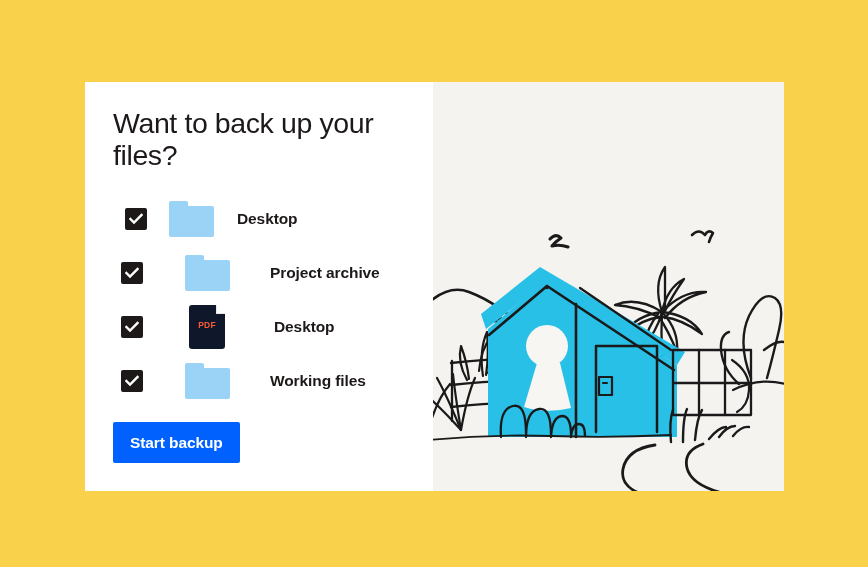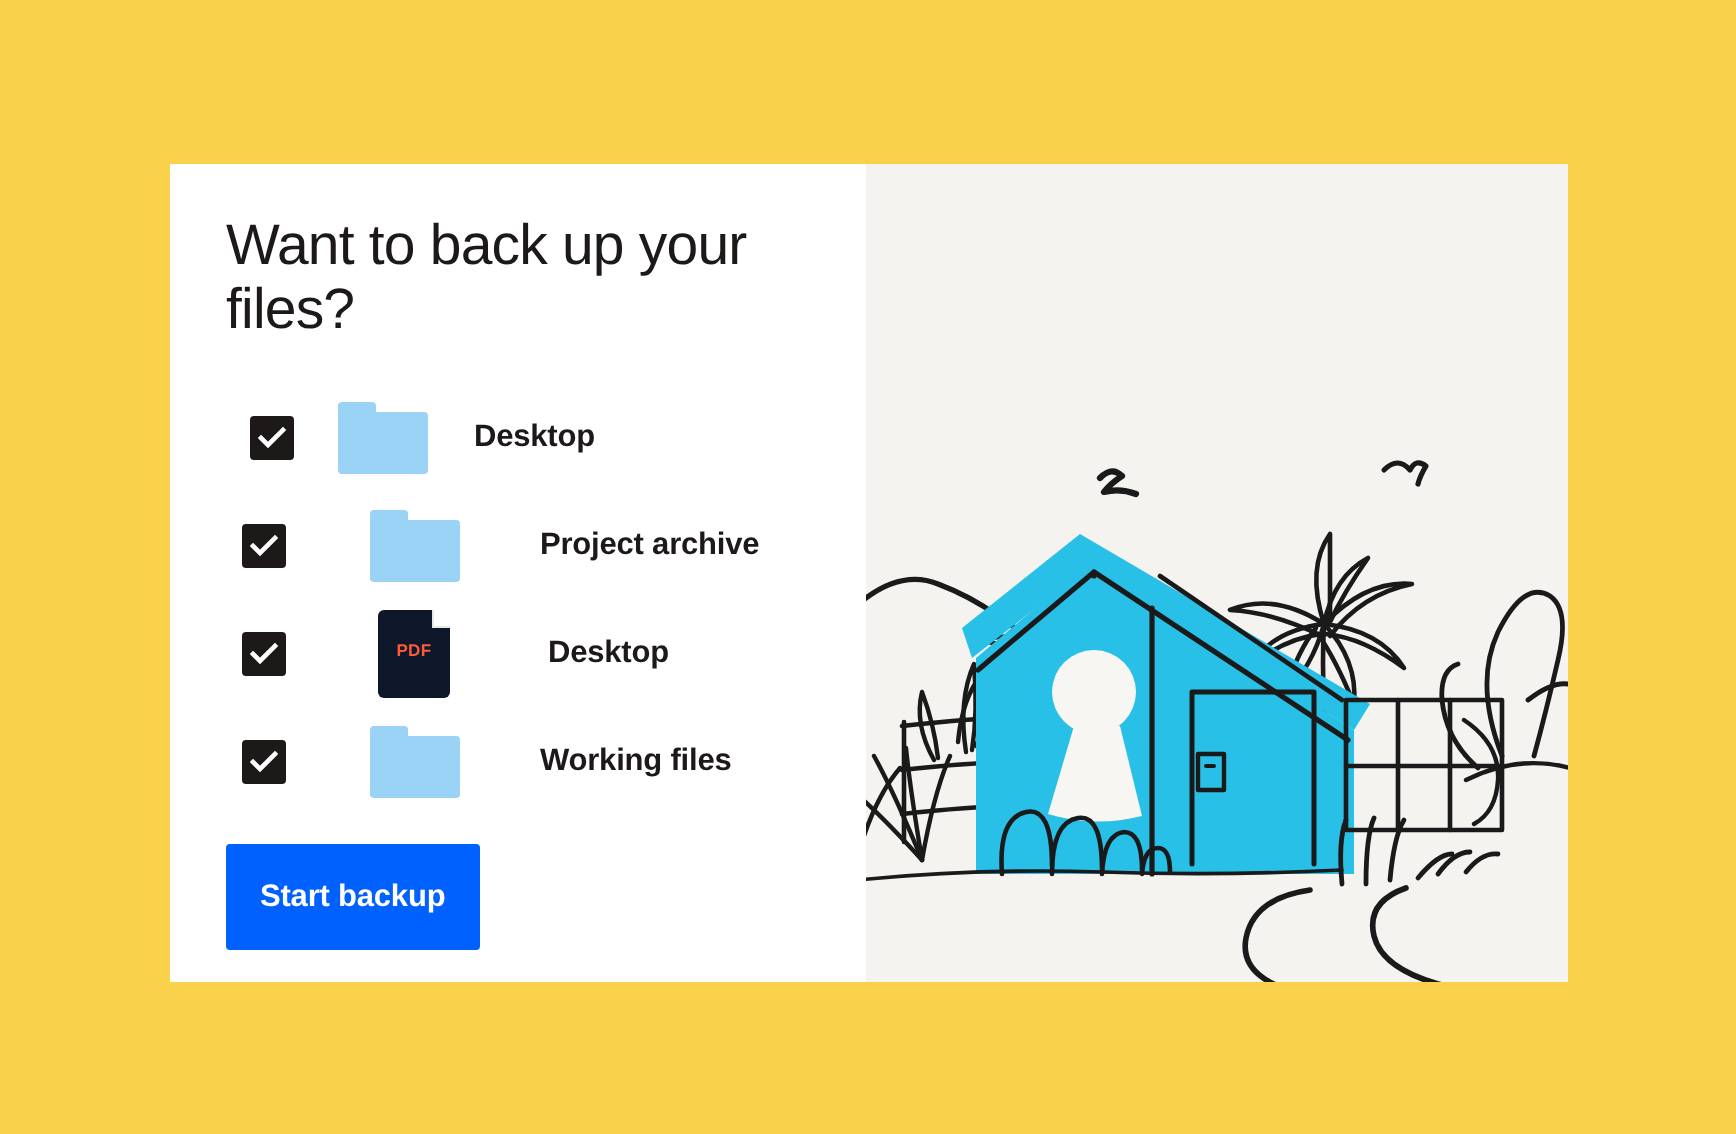--- a/index.html
+++ b/index.html
@@ -136,21 +136,21 @@
   }
   .row.level-0 .row-label { margin-left: 23px; }
   .row.level-1 .row-label { margin-left: 20px; }
   .row.is-pdf .row-label { margin-left: 29px; }
 
   
   #start-backup {
     position: absolute;
     left: 28px;
     top: 340px;
-    height: 53px;
+    height: 41px;
     padding: 12px 17px;
     background: #0061FE;
     color: #FFFFFF;
     border: none;
     border-radius: 2px;
     font-family: "Liberation Sans", sans-serif;
     font-size: 15.5px;
     font-weight: 700;
     letter-spacing: -0.1px;
     cursor: pointer;

